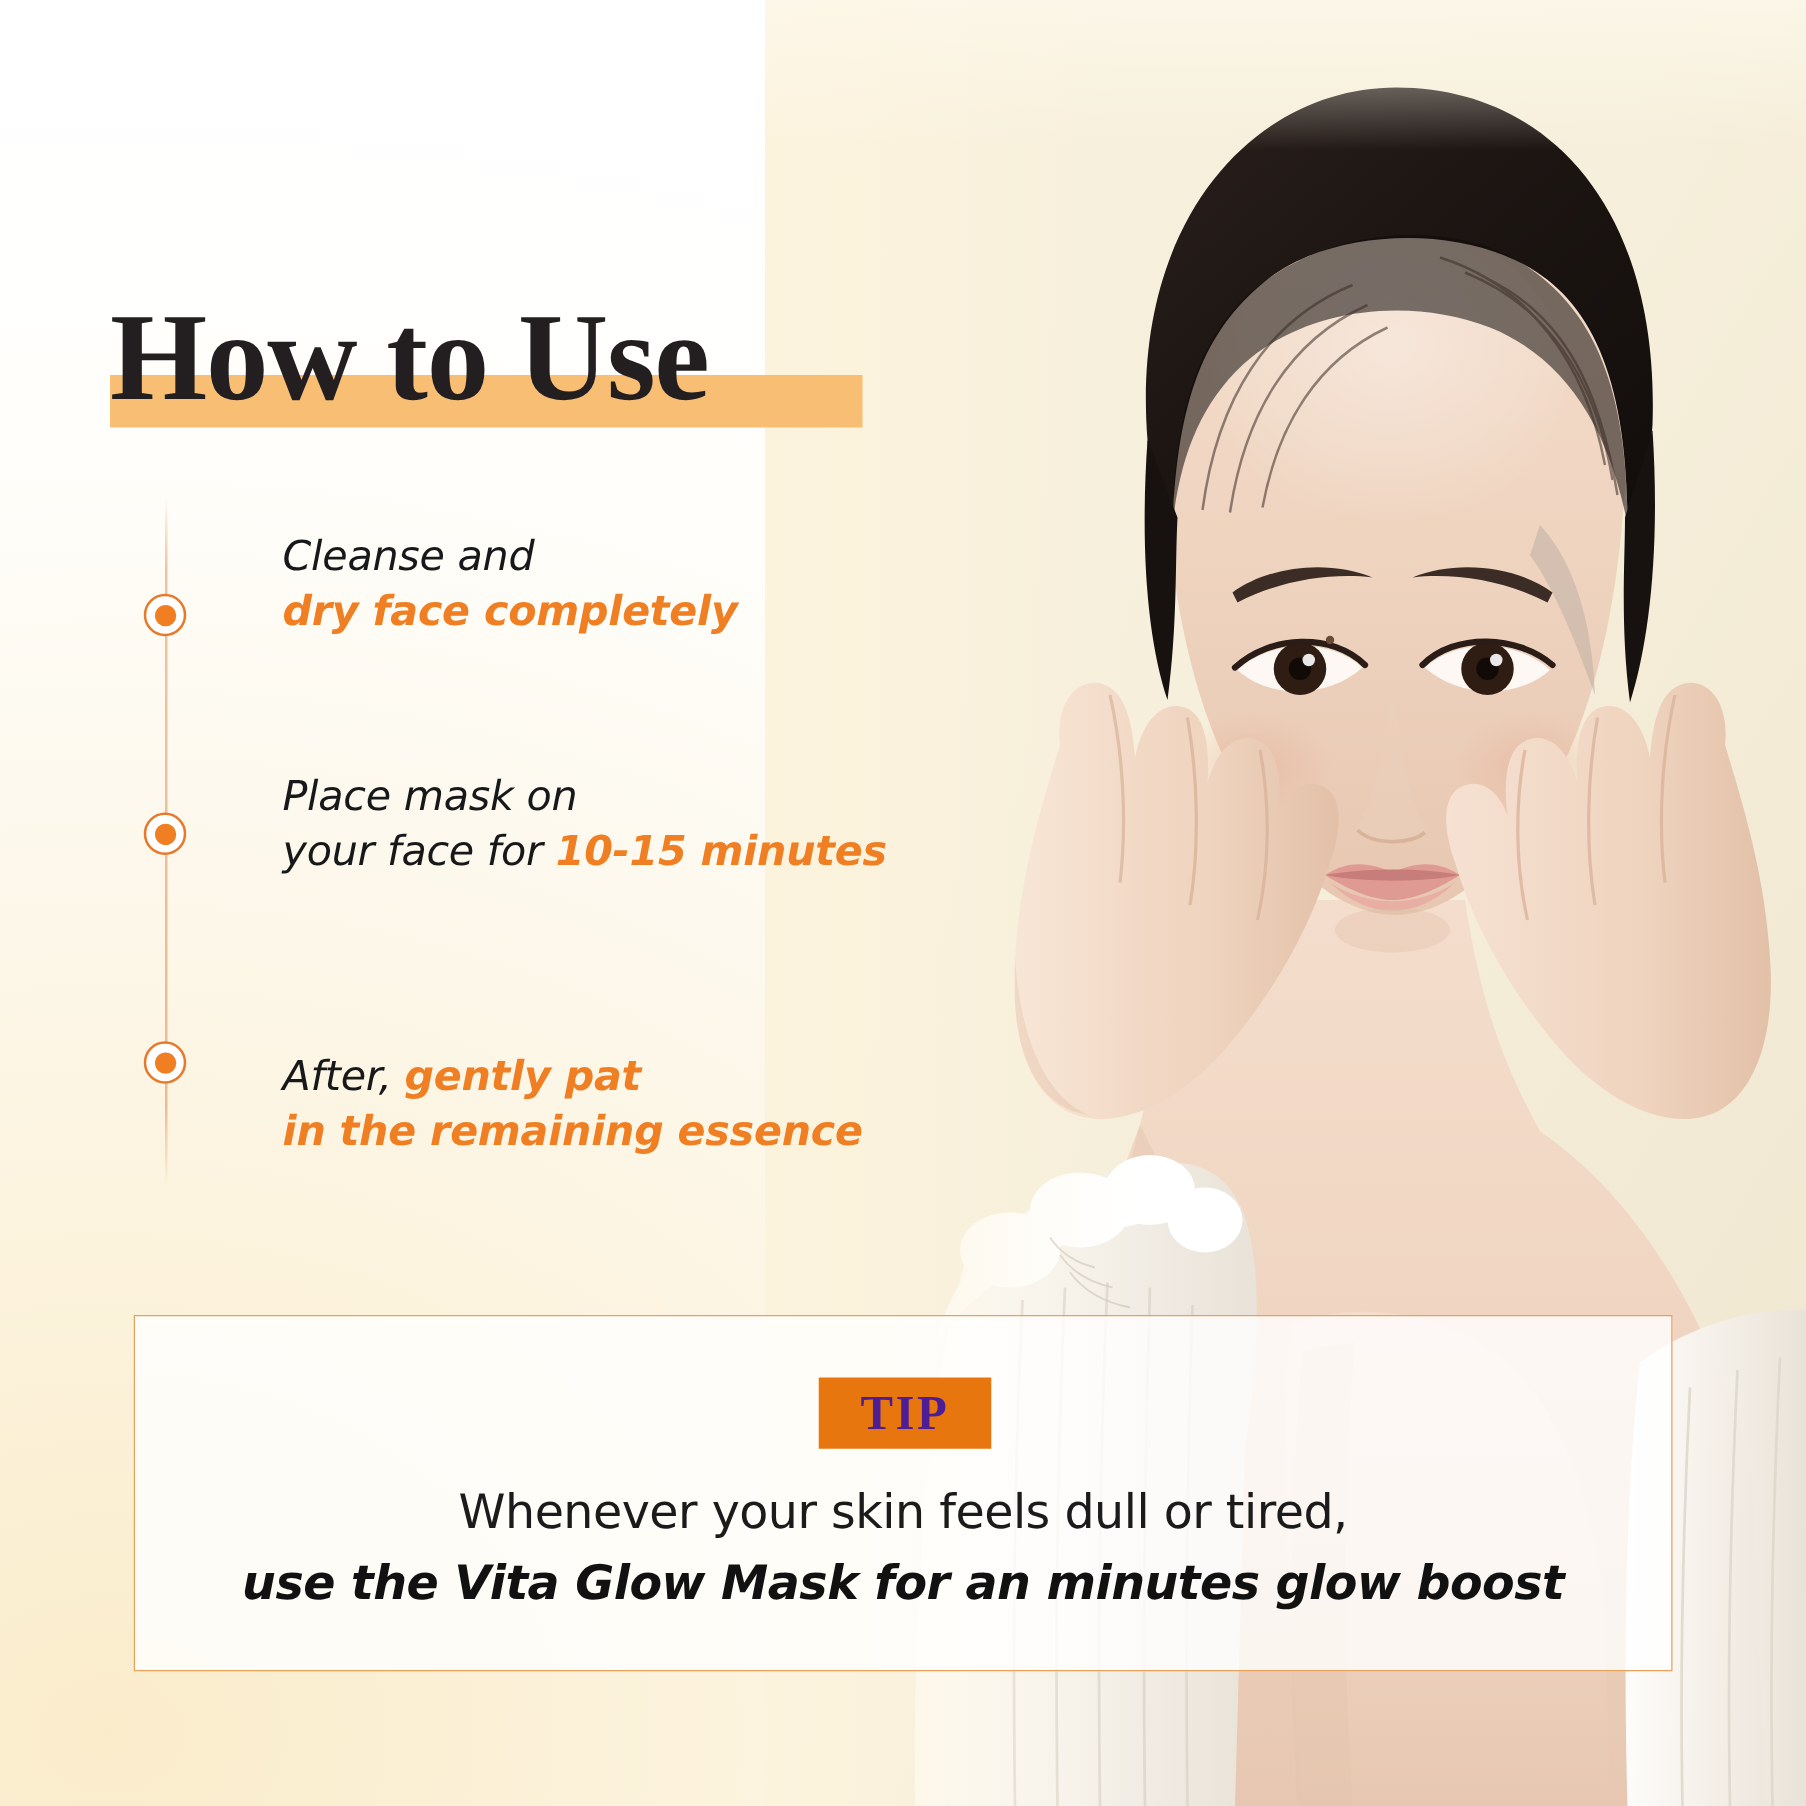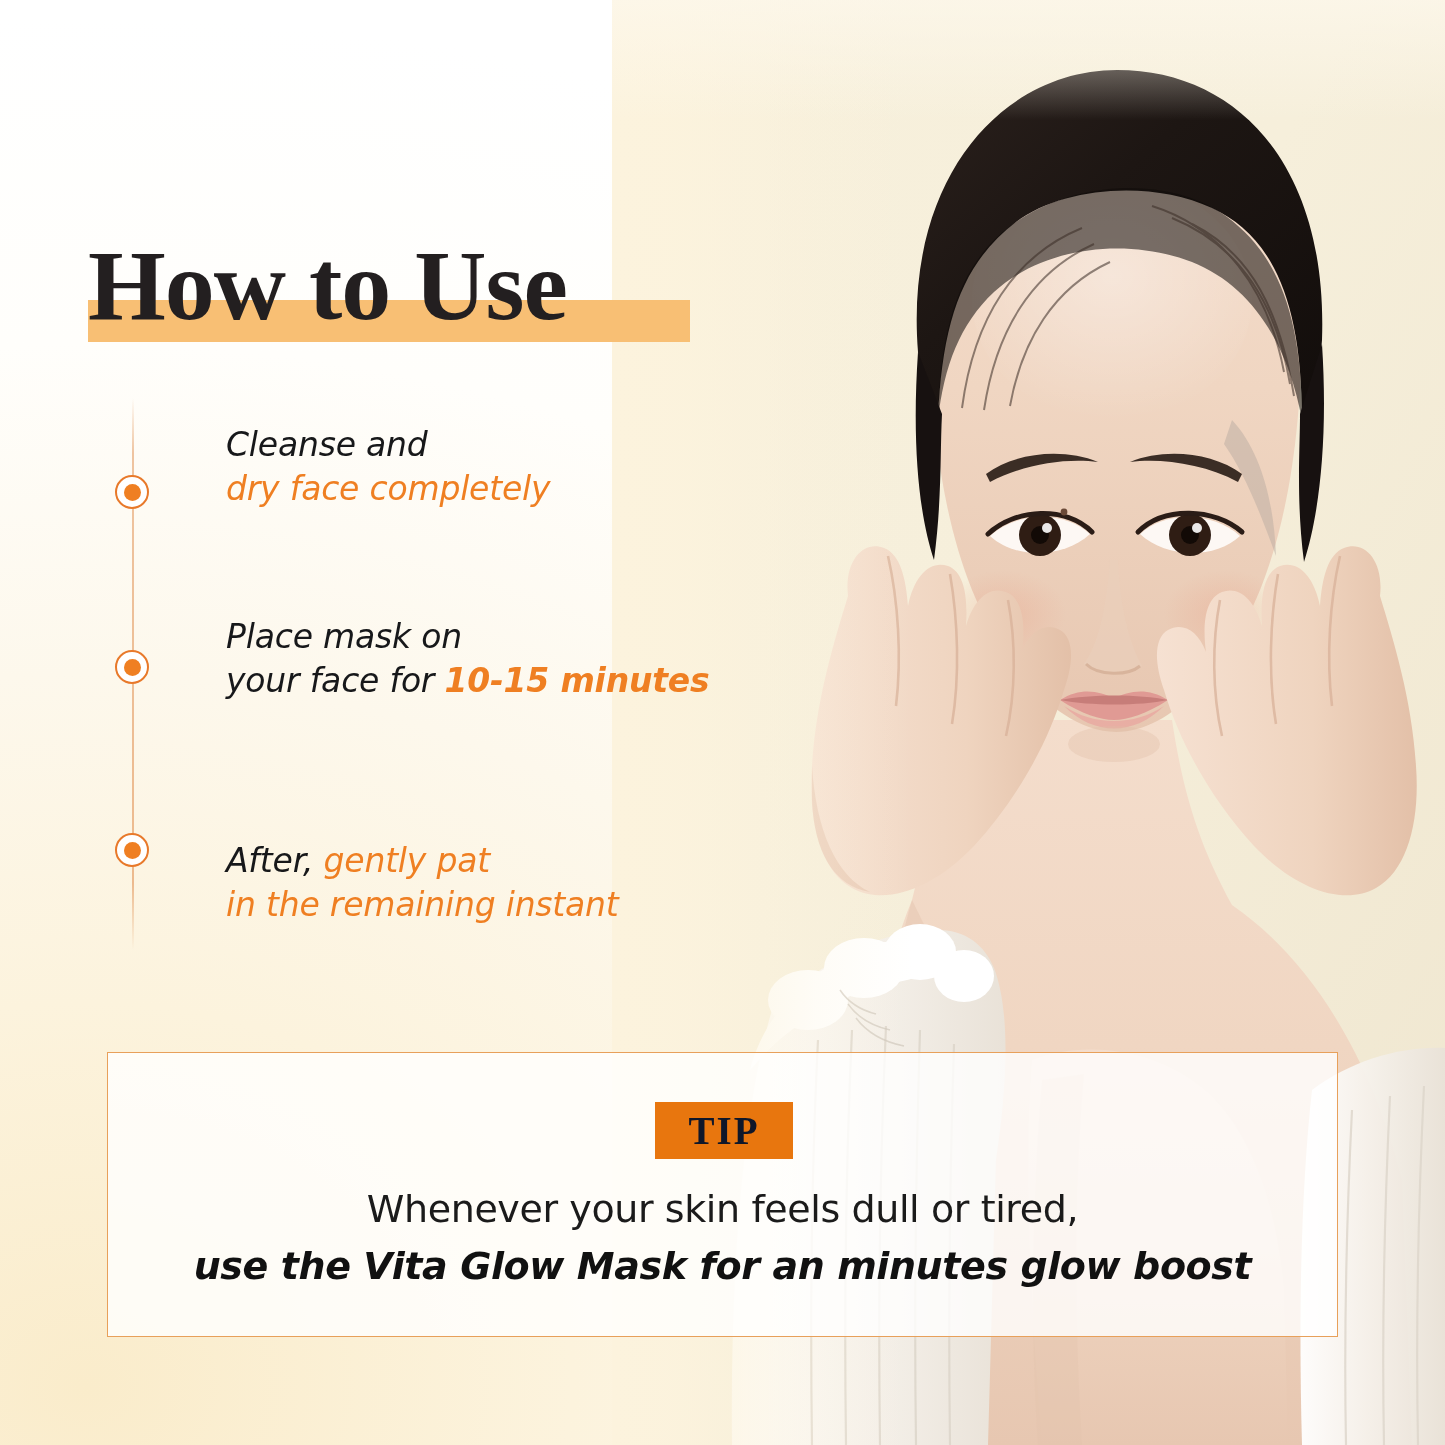--- a/index.html
+++ b/index.html
@@ -75,38 +75,38 @@
   .step{position:absolute;left:202px;white-space:nowrap;}
   .step .line{
     font-family:"DejaVu Sans", sans-serif;
     font-style:italic;
     font-size:33px;line-height:1.28;
     color:#17181a;
     letter-spacing:-.2px;
     margin-left:24px;
   }
   .step .line.l2{margin-top:2px;}
-  .hot{color:#ef7f22;font-weight:normal;}
+  .hot{color:#ef7f22;font-weight:bold;}
   .hot-n{color:#ef7f22;font-weight:bold;}
 
   
   #tipbox{
     position:absolute;left:107px;top:1052px;width:1231px;height:285px;
     border:1.6px solid #e8a05a;
     box-sizing:border-box;
     background:rgba(255,255,255,.80);
   }
   #tip-badge{
     position:absolute;left:655px;top:1102px;width:138px;height:57px;
     background:#e8760e;
     display:flex;align-items:center;justify-content:center;
   }
   #tip-badge span{
     font-family:"Liberation Serif", serif;font-weight:bold;
-    font-size:39px;color:#0f172a;letter-spacing:2px;line-height:1;
+    font-size:39px;color:#4c1d95;letter-spacing:2px;line-height:1;
   }
   #tip-text{
     position:absolute;left:107px;top:1185px;width:1231px;
     text-align:center;
   }
   #tip-text .t1{
     font-family:"DejaVu Sans", sans-serif;
     font-size:38px;line-height:1.3;color:#1b1b1b;letter-spacing:-.4px;text-align:center;
   }
   #tip-text .t2{
@@ -318,21 +318,21 @@
     <div class="line l2">
       <span>your face for </span><span class="hot-n">10-15 minutes</span>
     </div>
   </div>
 
   <div class="step" style="top:840px;">
     <div class="line">
       <span>After, </span><span class="hot">gently pat</span>
     </div>
     <div class="line l2">
-      <span class="hot">in the remaining instant</span>
+      <span class="hot">in the remaining essence</span>
     </div>
   </div>
 
   <div id="tipbox"></div>
   <div id="tip-badge">
     <span>TIP</span>
   </div>
   <div id="tip-text">
     <div class="t1">Whenever your skin feels dull or tired,</div>
     <div class="t2">use the Vita Glow Mask for an minutes glow boost</div>

